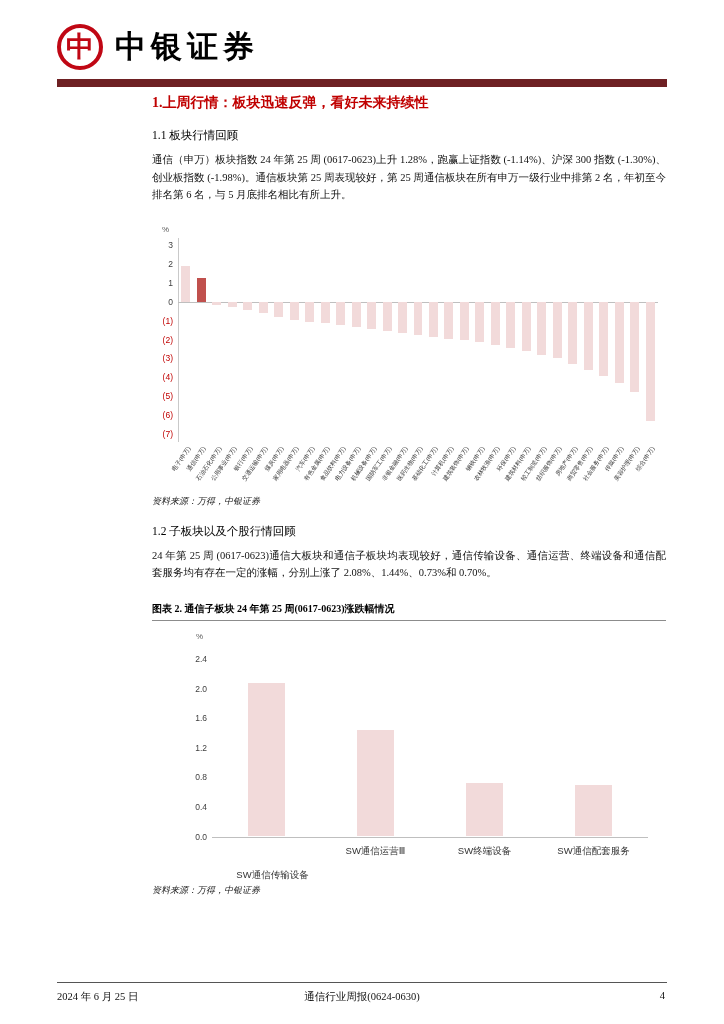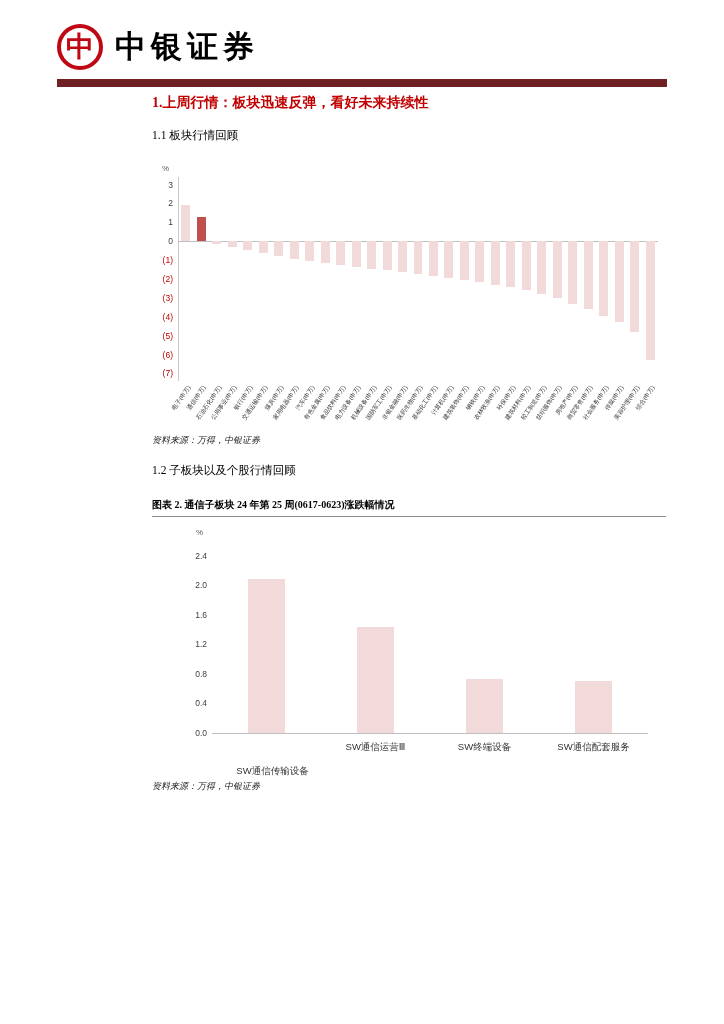--- a/index.html
+++ b/index.html
@@ -56,20 +56,21 @@
       <span>中</span>
     </div>
     <div class="logo-text">中银证券</div>
   </div>
   <div class="header-band"></div>
 
   <div class="content">
     <div class="section-title">1.上周行情：板块迅速反弹，看好未来持续性</div>
 
     <div class="sub-title">1.1 板块行情回顾</div>
+    <p class="body-p">通信（申万）板块指数 24 年第 25 周 (0617-0623)上升 1.28%，跑赢上证指数 (-1.14%)、沪深 300 指数 (-1.30%)、创业板指数 (-1.98%)。通信板块第 25 周表现较好，第 25 周通信板块在所有申万一级行业中排第 2 名，年初至今排名第 6 名，与 5 月底排名相比有所上升。</p>
 
     <div class="fig-block">
       <div class="chart" id="chart1">
           <div class="c-unit" style="left: 10px; top: 1px;">%</div>
           <div class="c-tick" style="right: 493px; top: 16.5556px;">3</div>
           <div class="c-tick" style="right: 493px; top: 35.4444px;">2</div>
           <div class="c-tick" style="right: 493px; top: 54.3333px;">1</div>
           <div class="c-tick" style="right: 493px; top: 73.2222px;">0</div>
           <div class="c-tick neg" style="right: 493px; top: 92.1111px;">(1)</div>
           <div class="c-tick neg" style="right: 493px; top: 111px;">(2)</div>
@@ -142,20 +143,21 @@
           <div class="c-cat rot" style="right: 31.2258px; top: 221px;">美容护理(申万)</div>
           <div class="c-bar" style="left: 493.768px; width: 8.98065px; top: 78.2222px; height: 119px; background: rgb(242, 218, 218);"></div>
           <div class="c-cat rot" style="right: 15.7419px; top: 221px;">综合(申万)</div>
         </div>
       <div class="source">资料来源：万得，中银证券</div>
     </div>
 
     <div class="gap"></div>
 
     <div class="sub-title">1.2 子板块以及个股行情回顾</div>
+    <p class="body-p">24 年第 25 周 (0617-0623)通信大板块和通信子板块均表现较好，通信传输设备、通信运营、终端设备和通信配套服务均有存在一定的涨幅，分别上涨了 2.08%、1.44%、0.73%和 0.70%。</p>
 
     <div class="fig-block">
       <div class="fig-caption">图表 2. 通信子板块 24 年第 25 周(0617-0623)涨跌幅情况</div>
       <div class="chart" id="chart2">
           <div class="c-unit" style="left: 44px; top: 3px;">%</div>
           <div class="c-tick" style="right: 459px; top: 25.7692px;">2.4</div>
           <div class="c-tick" style="right: 459px; top: 55.3077px;">2.0</div>
           <div class="c-tick" style="right: 459px; top: 84.8462px;">1.6</div>
           <div class="c-tick" style="right: 459px; top: 114.385px;">1.2</div>
           <div class="c-tick" style="right: 459px; top: 143.923px;">0.8</div>
@@ -168,14 +170,19 @@
           <div class="c-cat flat" style="left: 169px; width: 109px; top: 216px;">SW通信运营Ⅲ</div>
           <div class="c-bar" style="left: 313.97px; width: 37.06px; top: 154.092px; height: 53.9077px; background: rgb(242, 218, 218);"></div>
           <div class="c-cat flat" style="left: 278px; width: 109px; top: 216px;">SW终端设备</div>
           <div class="c-bar" style="left: 422.97px; width: 37.06px; top: 156.308px; height: 51.6923px; background: rgb(242, 218, 218);"></div>
           <div class="c-cat flat" style="left: 387px; width: 109px; top: 216px;">SW通信配套服务</div>
         </div>
       <div class="source">资料来源：万得，中银证券</div>
     </div>
   </div>
 
+  <div class="footer">
+    <span class="footer-date">2024 年 6 月 25 日</span>
+    <span class="footer-center">通信行业周报(0624-0630)</span>
+    <span class="footer-page">4</span>
+  </div>
 
 </div>
 
 </body></html>

